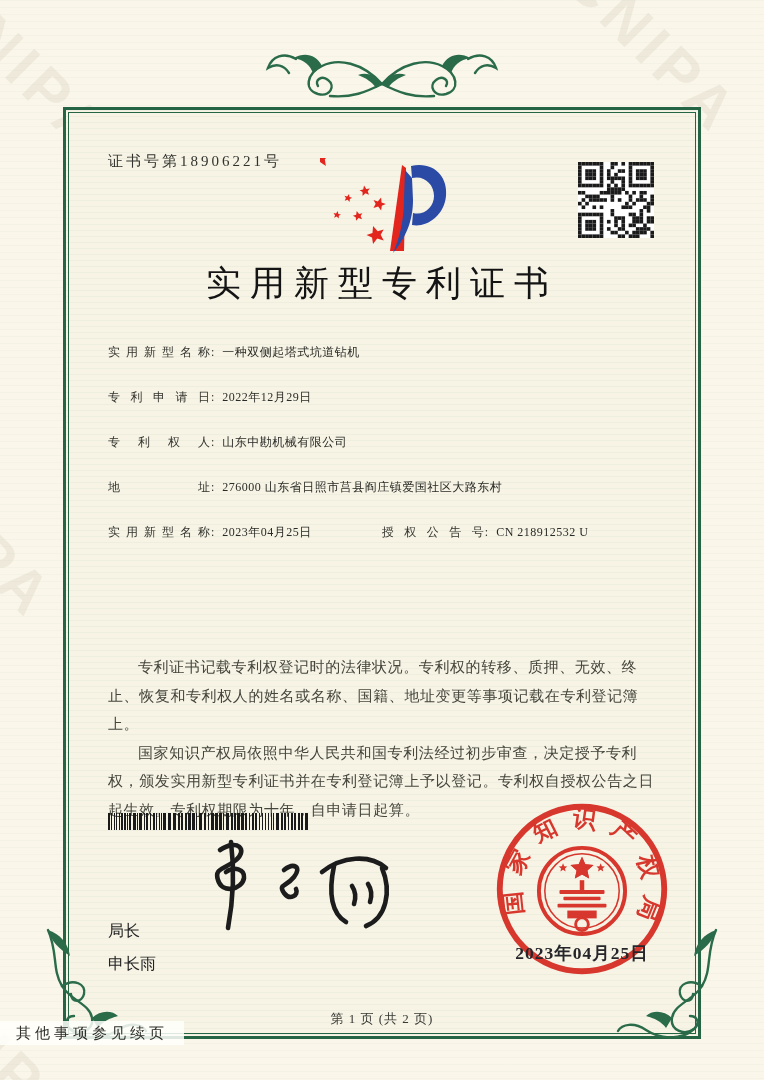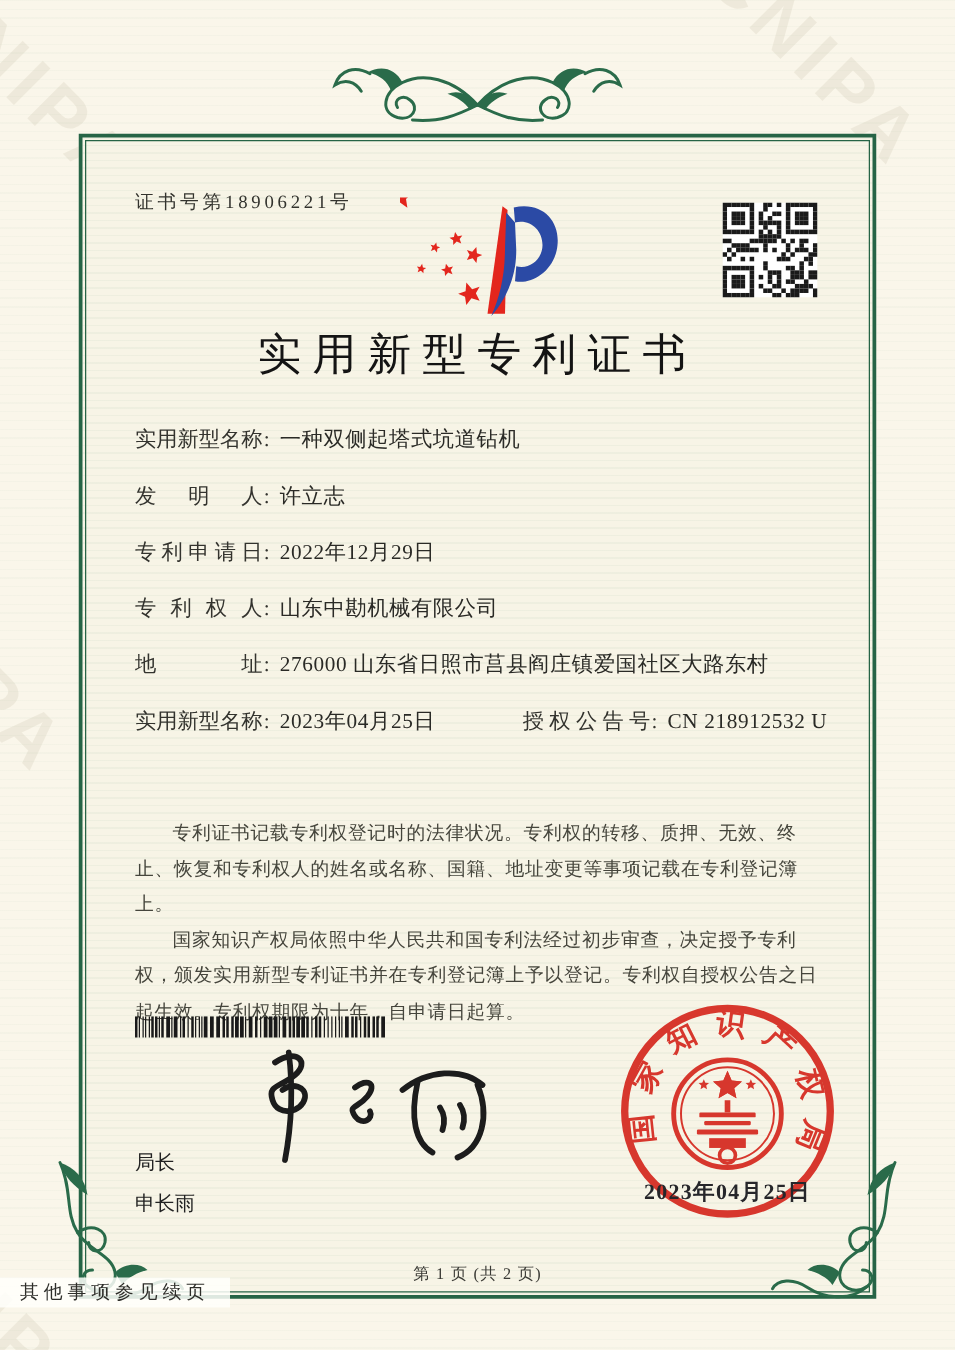--- a/index.html
+++ b/index.html
@@ -37,21 +37,21 @@
     position:absolute;left:2px;top:2px;right:2px;bottom:2px;
     border:1px solid #266446;
   }
   .abs{position:absolute;}
   #cert-number{left:42px;top:42px;font-size:15px;letter-spacing:3px;color:#33332e;}
   #title{
     left:0;top:150px;width:100%;text-align:center;
     font-size:35px;font-weight:400;letter-spacing:9px;color:#141414;
   }
   
-  #fields{left:42px;top:230px;width:570px;font-size:17px;}
+  #fields{left:42px;top:230px;width:570px;font-size:12px;}
   .frow{line-height:24px;margin-bottom:21px;white-space:nowrap;}
   .lbl{
     display:inline-block;width:102px;
     text-align:justify;text-align-last:justify;
     color:#33332e;vertical-align:top;
   }
   .colon{display:inline-block;margin:0 8px 0 1px;color:#33332e;}
   .val{color:#2a2a26;letter-spacing:0.5px;}
   .grant-group2{margin-left:70px;}
   
@@ -332,23 +332,20 @@
         <rect x="80" y="80" width="4" height="4" fill="#1a1a1a"></rect>
       </svg>
 
     <div class="abs" id="title">实用新型专利证书</div>
 
     <div class="abs" id="fields">
       <div class="frow">
         <span class="lbl">实用新型名称</span><span class="colon">:</span><span class="val">一种双侧起塔式坑道钻机</span>
       </div>
       <div class="frow">
-        <span class="lbl">发明人</span><span class="colon">:</span><span class="val">许立志</span>
-      </div>
-      <div class="frow">
         <span class="lbl">专利申请日</span><span class="colon">:</span><span class="val">2022年12月29日</span>
       </div>
       <div class="frow">
         <span class="lbl">专利权人</span><span class="colon">:</span><span class="val">山东中勘机械有限公司</span>
       </div>
       <div class="frow">
         <span class="lbl">地址</span><span class="colon">:</span><span class="val">276000 山东省日照市莒县阎庄镇爱国社区大路东村</span>
       </div>
       <div class="frow">
         <span class="lbl">实用新型名称</span><span class="colon">:</span><span class="val">2023年04月25日</span><span class="grant-group2"><span class="lbl">授权公告号</span><span class="colon">:</span><span class="val">CN 218912532 U</span></span>

